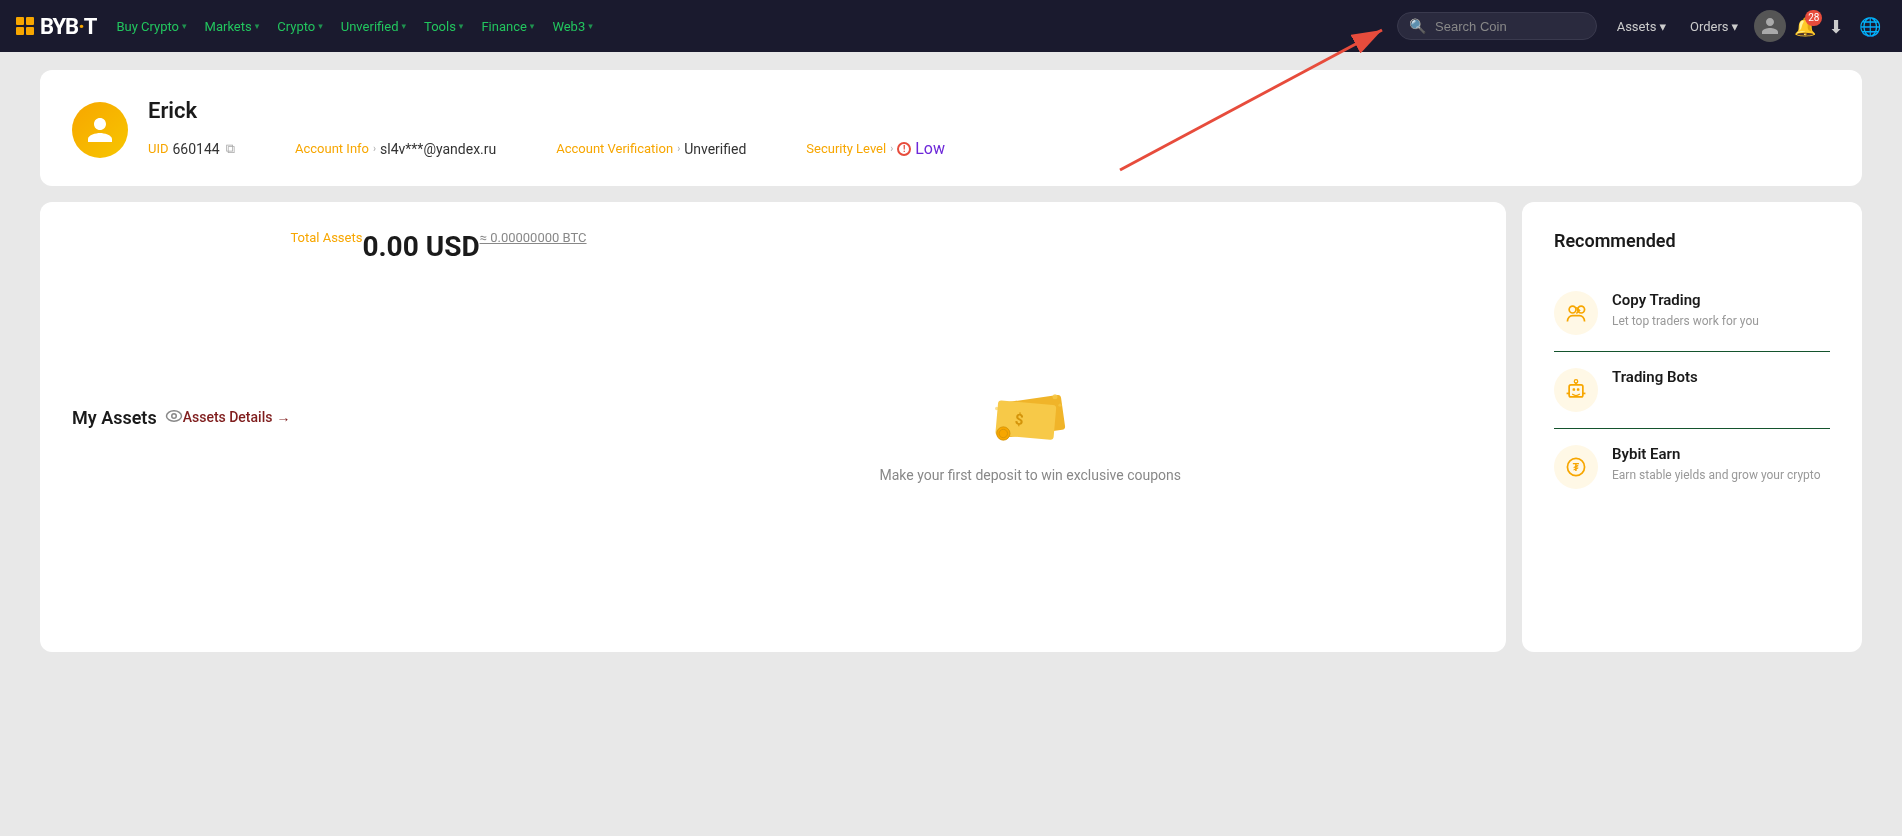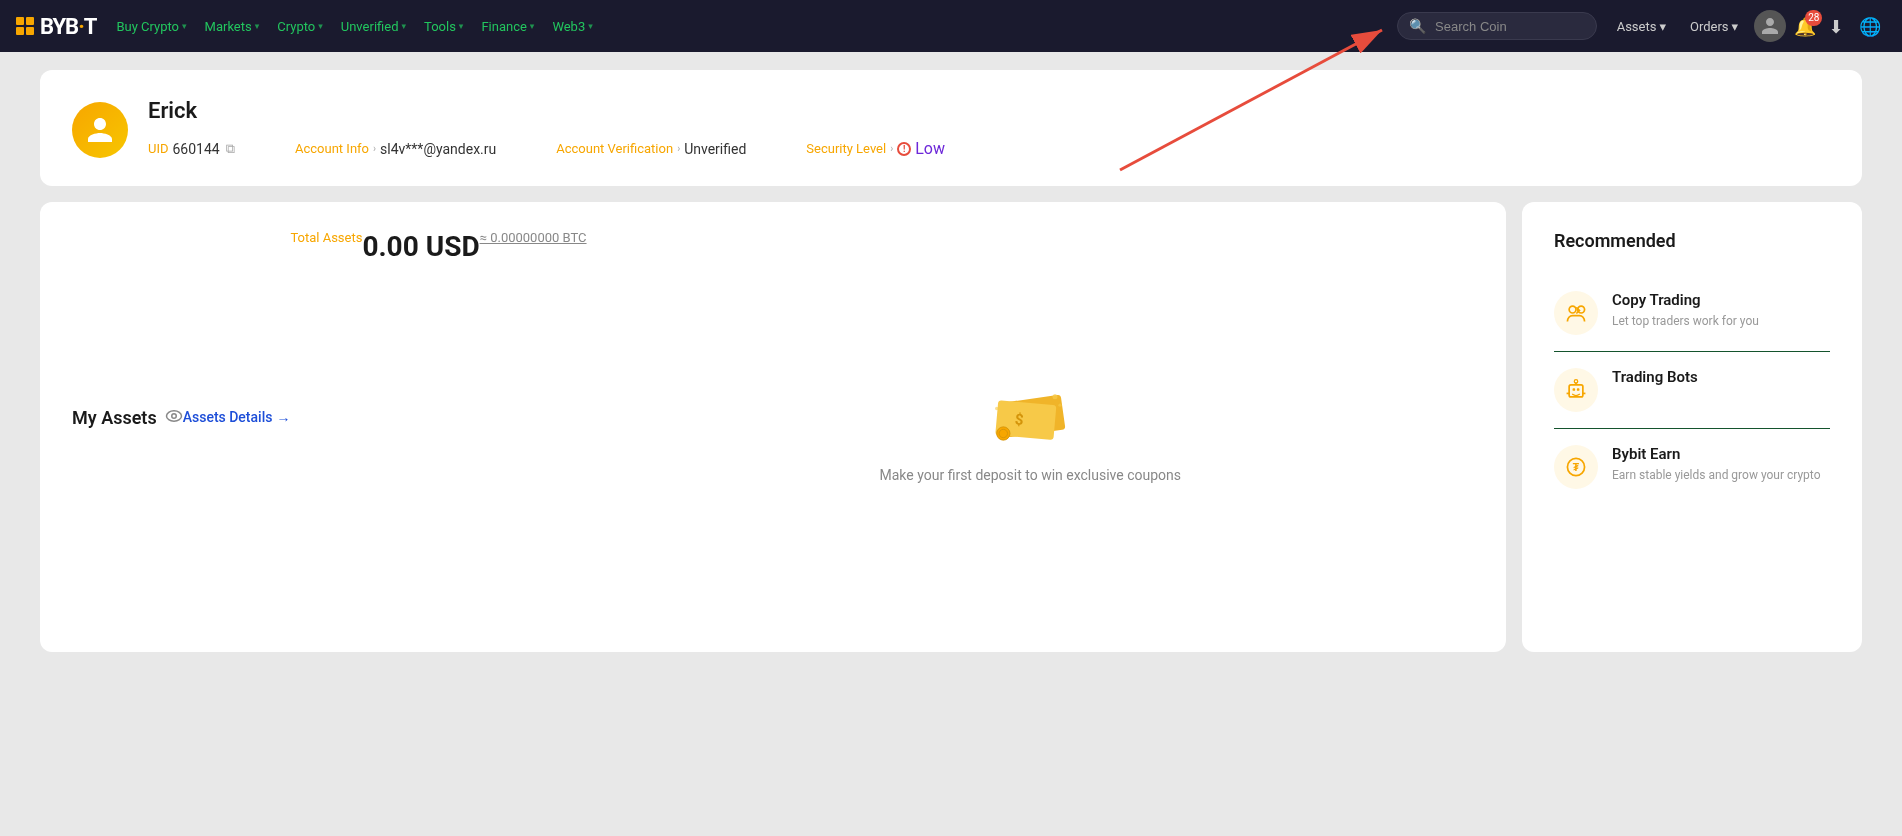--- a/index.html
+++ b/index.html
@@ -262,21 +262,21 @@
     .assets-title {
       font-size: 18px;
       font-weight: 600;
       color: #1a1a1a;
       display: flex;
       align-items: center;
       gap: 8px;
     }
     .eye-icon { color: #888; font-size: 16px; cursor: pointer; }
     .assets-details-link {
-      color: #1d4ed8;
+      color: #7f1d1d;
       font-size: 14px;
       cursor: pointer;
       display: flex;
       align-items: center;
       gap: 4px;
       font-weight: 500;
     }
 
     .total-label {
       font-size: 13px;

